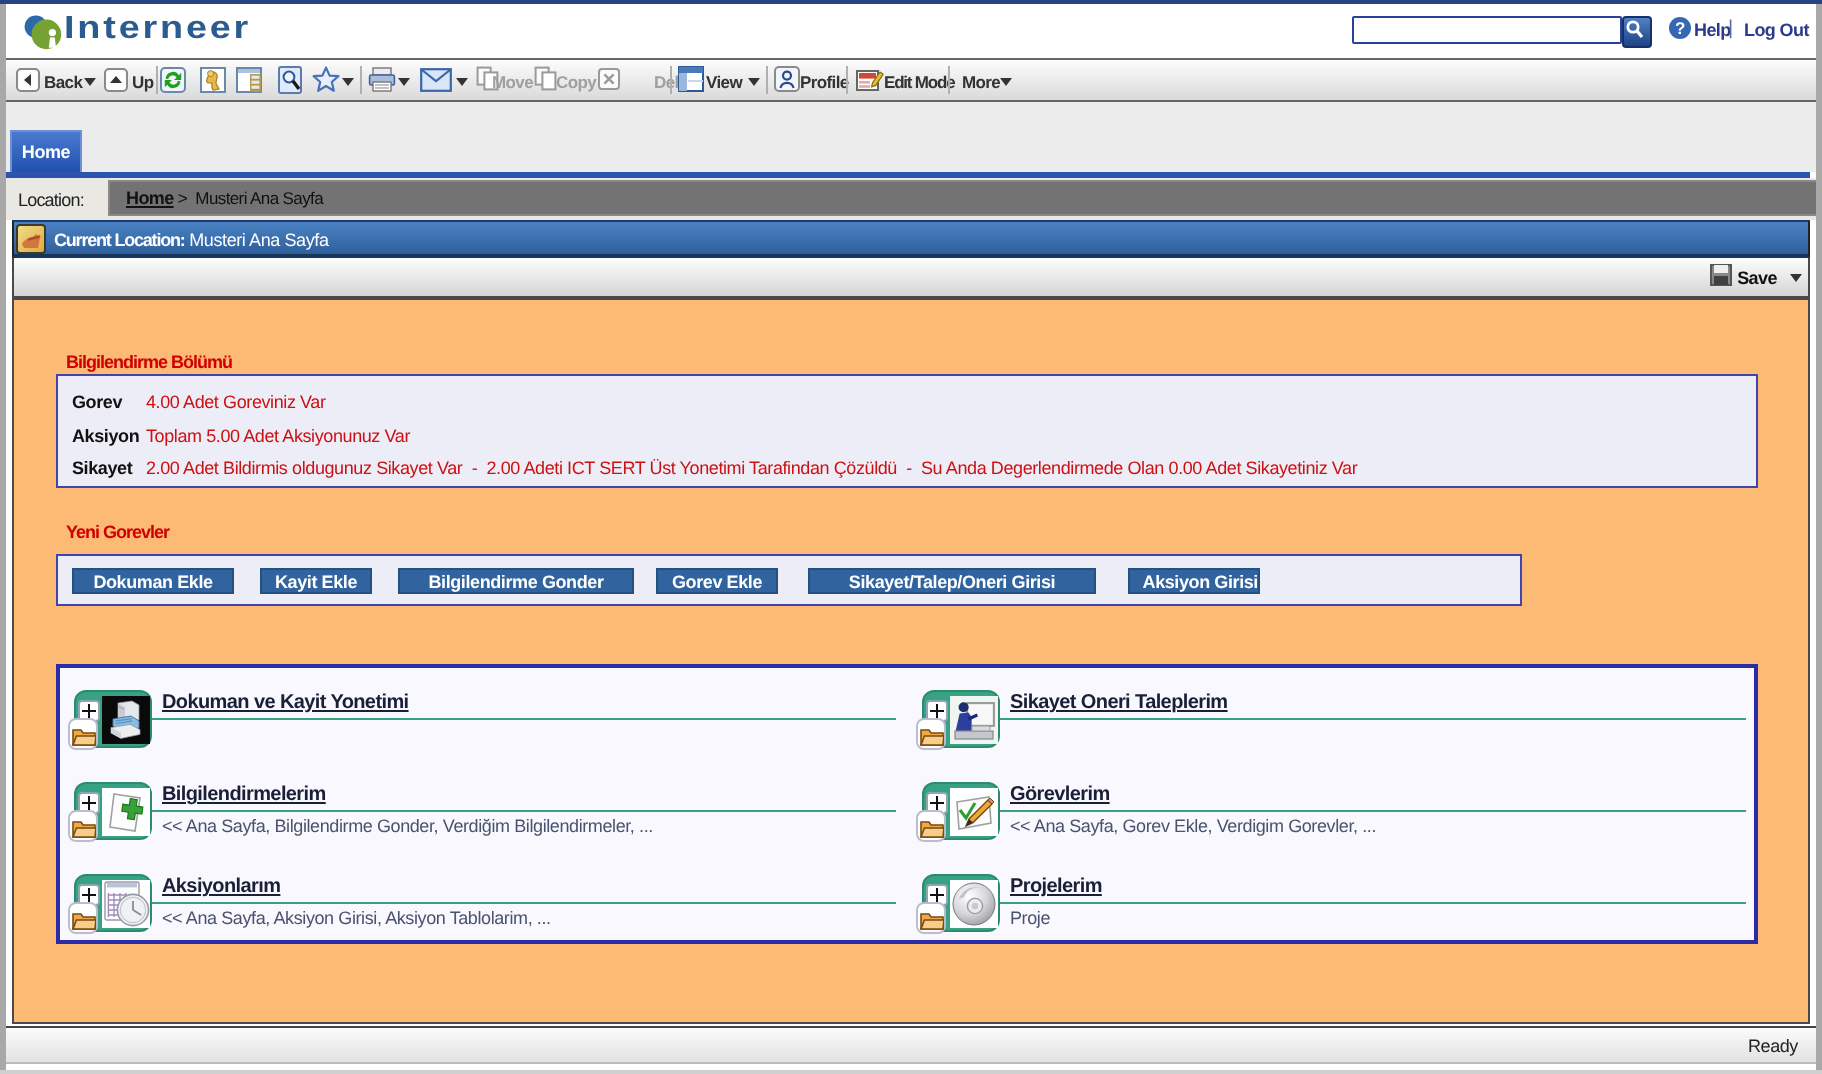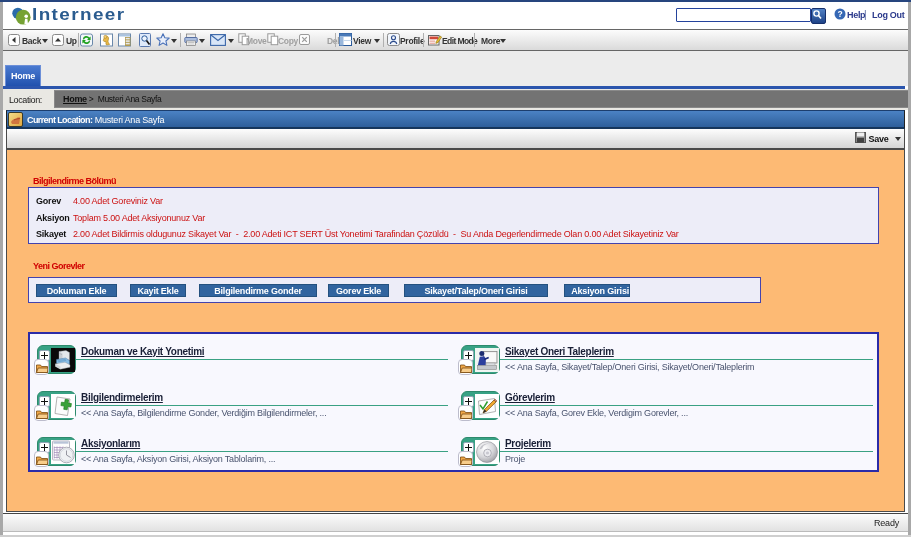--- a/index.html
+++ b/index.html
@@ -300,21 +300,20 @@
             <rect x="11" y="15" width="9" height="2.5" fill="#d8dce0" stroke="#999" stroke-width="0.5"></rect>
           </svg></div>
       <div class="clufold">
           <div style="position:absolute;left:1px;top:3px;"><svg width="12" height="10" viewBox="0 0 12 10">
               <path d="M0.5 2 L0.5 9.5 L11.5 9.5 L11.5 3.5 L5.5 3.5 L4.5 2 Z" fill="#f0a848" stroke="#7a4a10" stroke-width="0.8"></path>
               <path d="M0.5 9.5 L2.2 5 L12 5 L11.5 9.5 Z" fill="#f8cd8a" stroke="#7a4a10" stroke-width="0.8"></path>
             </svg></div>
         </div>
       <div class="itemtitle" style="left:46px;top:1px;">Sikayet Oneri Taleplerim</div>
       <div class="tealline" style="left:41px;top:14px;width:373px;"></div>
-      <div class="itemsub" style="left:46px;top:17px;">&lt;&lt; Ana Sayfa, Sikayet/Talep/Oneri Girisi, Sikayet/Oneri/Taleplerim</div>
     </div>
     <div class="item" style="left:429px;top:57px;">
       <div class="cluteal"></div>
       <div class="cluplus"></div>
       <div class="clubig"><svg width="24" height="24" viewBox="0 0 24 24">
             <rect width="24" height="24" fill="#fff"></rect>
             <path d="M3.5 7 L19.5 4.5 L20.5 17.5 L4.5 20.5 Z" fill="#fdfdfd" stroke="#a0a0a0" stroke-width="0.8"></path>
             <path d="M5 11 L8 15 L12.5 7.5" fill="none" stroke="#2e9e2e" stroke-width="1.5"></path>
             <path d="M19 6 L9.5 15.5 L8 19 L11.5 17.3 L21 8 Z" fill="#f0a830" stroke="#7a4a10" stroke-width="0.7"></path>
             <path d="M8 19 L9.5 15.5 L11.5 17.3 Z" fill="#2a2a2a"></path>

